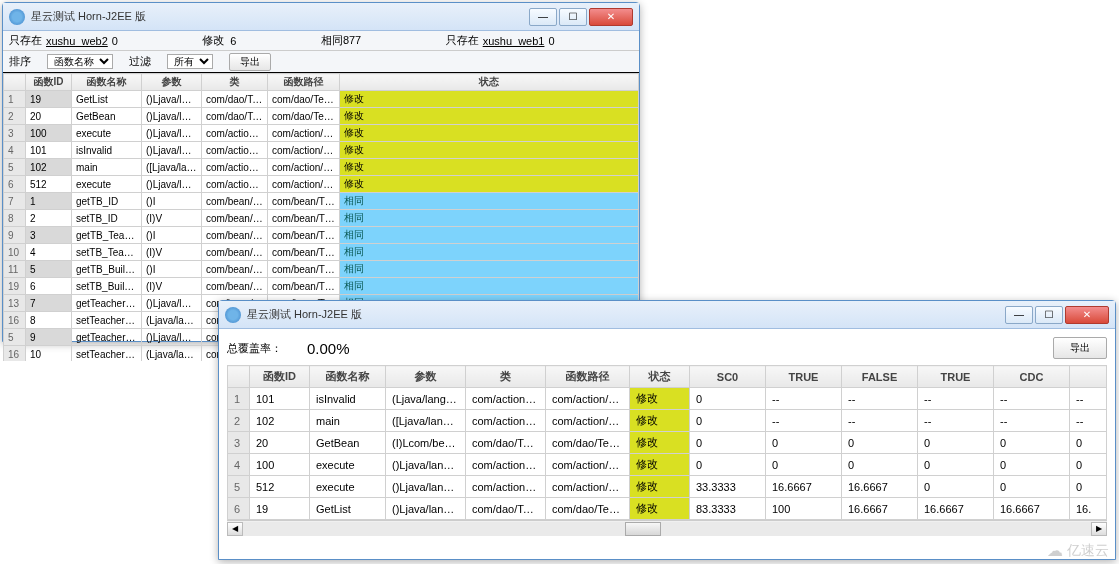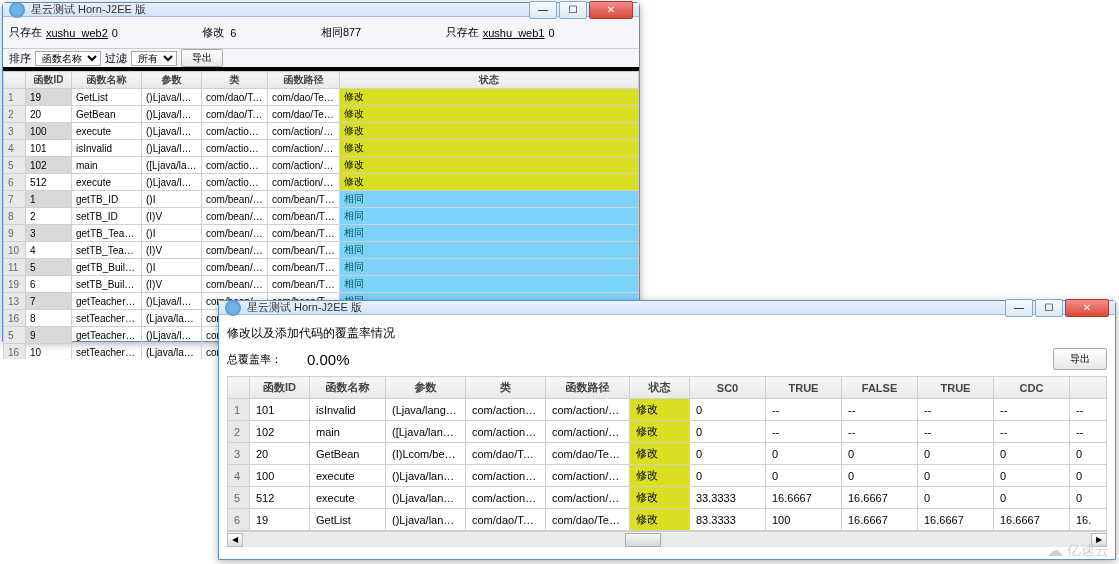--- a/index.html
+++ b/index.html
@@ -13,21 +13,21 @@
       overflow: hidden;
     }
     .window {
       position: absolute;
       border: 1px solid #5a8fc7;
       background: #fff;
       box-shadow: 0 2px 8px rgba(0,0,0,0.3);
       border-radius: 4px 4px 0 0;
     }
     .titlebar {
-      height: 14px;
+      height: 28px;
       background: linear-gradient(#e8f0fa, #d4e4f7);
       display: flex;
       align-items: center;
       padding: 0 6px;
       border-bottom: 1px solid #a0bde0;
     }
     .titlebar .icon {
       width: 16px;
       height: 16px;
       margin-right: 6px;
@@ -44,38 +44,38 @@
       width: 28px; height: 18px;
       border: 1px solid #8aa8c8;
       border-radius: 2px;
       display: flex; align-items: center; justify-content: center;
       font-size: 10px;
       background: linear-gradient(#f7fbff,#dbe9f7);
       cursor: pointer;
     }
     .win-btn.close { background: linear-gradient(#f38d8d,#d94a3a); border-color:#b03a2e; color:#fff; width: 44px; }
     .toolbar {
-      height: 32px;
+      height: 20px;
       display: flex;
       align-items: center;
       padding: 0 6px;
       gap: 6px;
       font-size: 11px;
       background: #f4f6f9;
       border-bottom: 1px solid #ccc;
     }
     .toolbar2 {
       height: 22px;
       display: flex;
       align-items: center;
       padding: 0 6px;
-      gap: 4px;
+      gap: 16px;
       font-size: 11px;
       background: #f4f6f9;
-      border-bottom: 4px solid #000000;
+      border-bottom: 1px solid #000000;
     }
     .btn-small {
       border: 1px solid #aaa;
       background: linear-gradient(#fff,#e6e6e6);
       border-radius: 2px;
       padding: 1px 10px;
       font-size: 10px;
       cursor: pointer;
     }
     .sel {
@@ -378,21 +378,20 @@
   <div class="titlebar">
     <div class="icon"></div>
     <div class="title">星云测试 Horn-J2EE 版</div>
     <div class="win-btns">
       <div class="win-btn">—</div>
       <div class="win-btn">☐</div>
       <div class="win-btn close">✕</div>
     </div>
   </div>
   <div class="body">
-    <div class="subtitle">修改以及添加代码的覆盖率情况</div>
     <div class="rate-row">
       <span class="lbl">总覆盖率：</span>
       <span class="val">0.00%</span>
       <div class="spacer"></div>
       <button class="btn-small" style="padding:3px 16px;">导出</button>
     </div>
     <table class="grid grid2">
       <colgroup>
         <col style="width:22px">
           <col style="width:60px">

